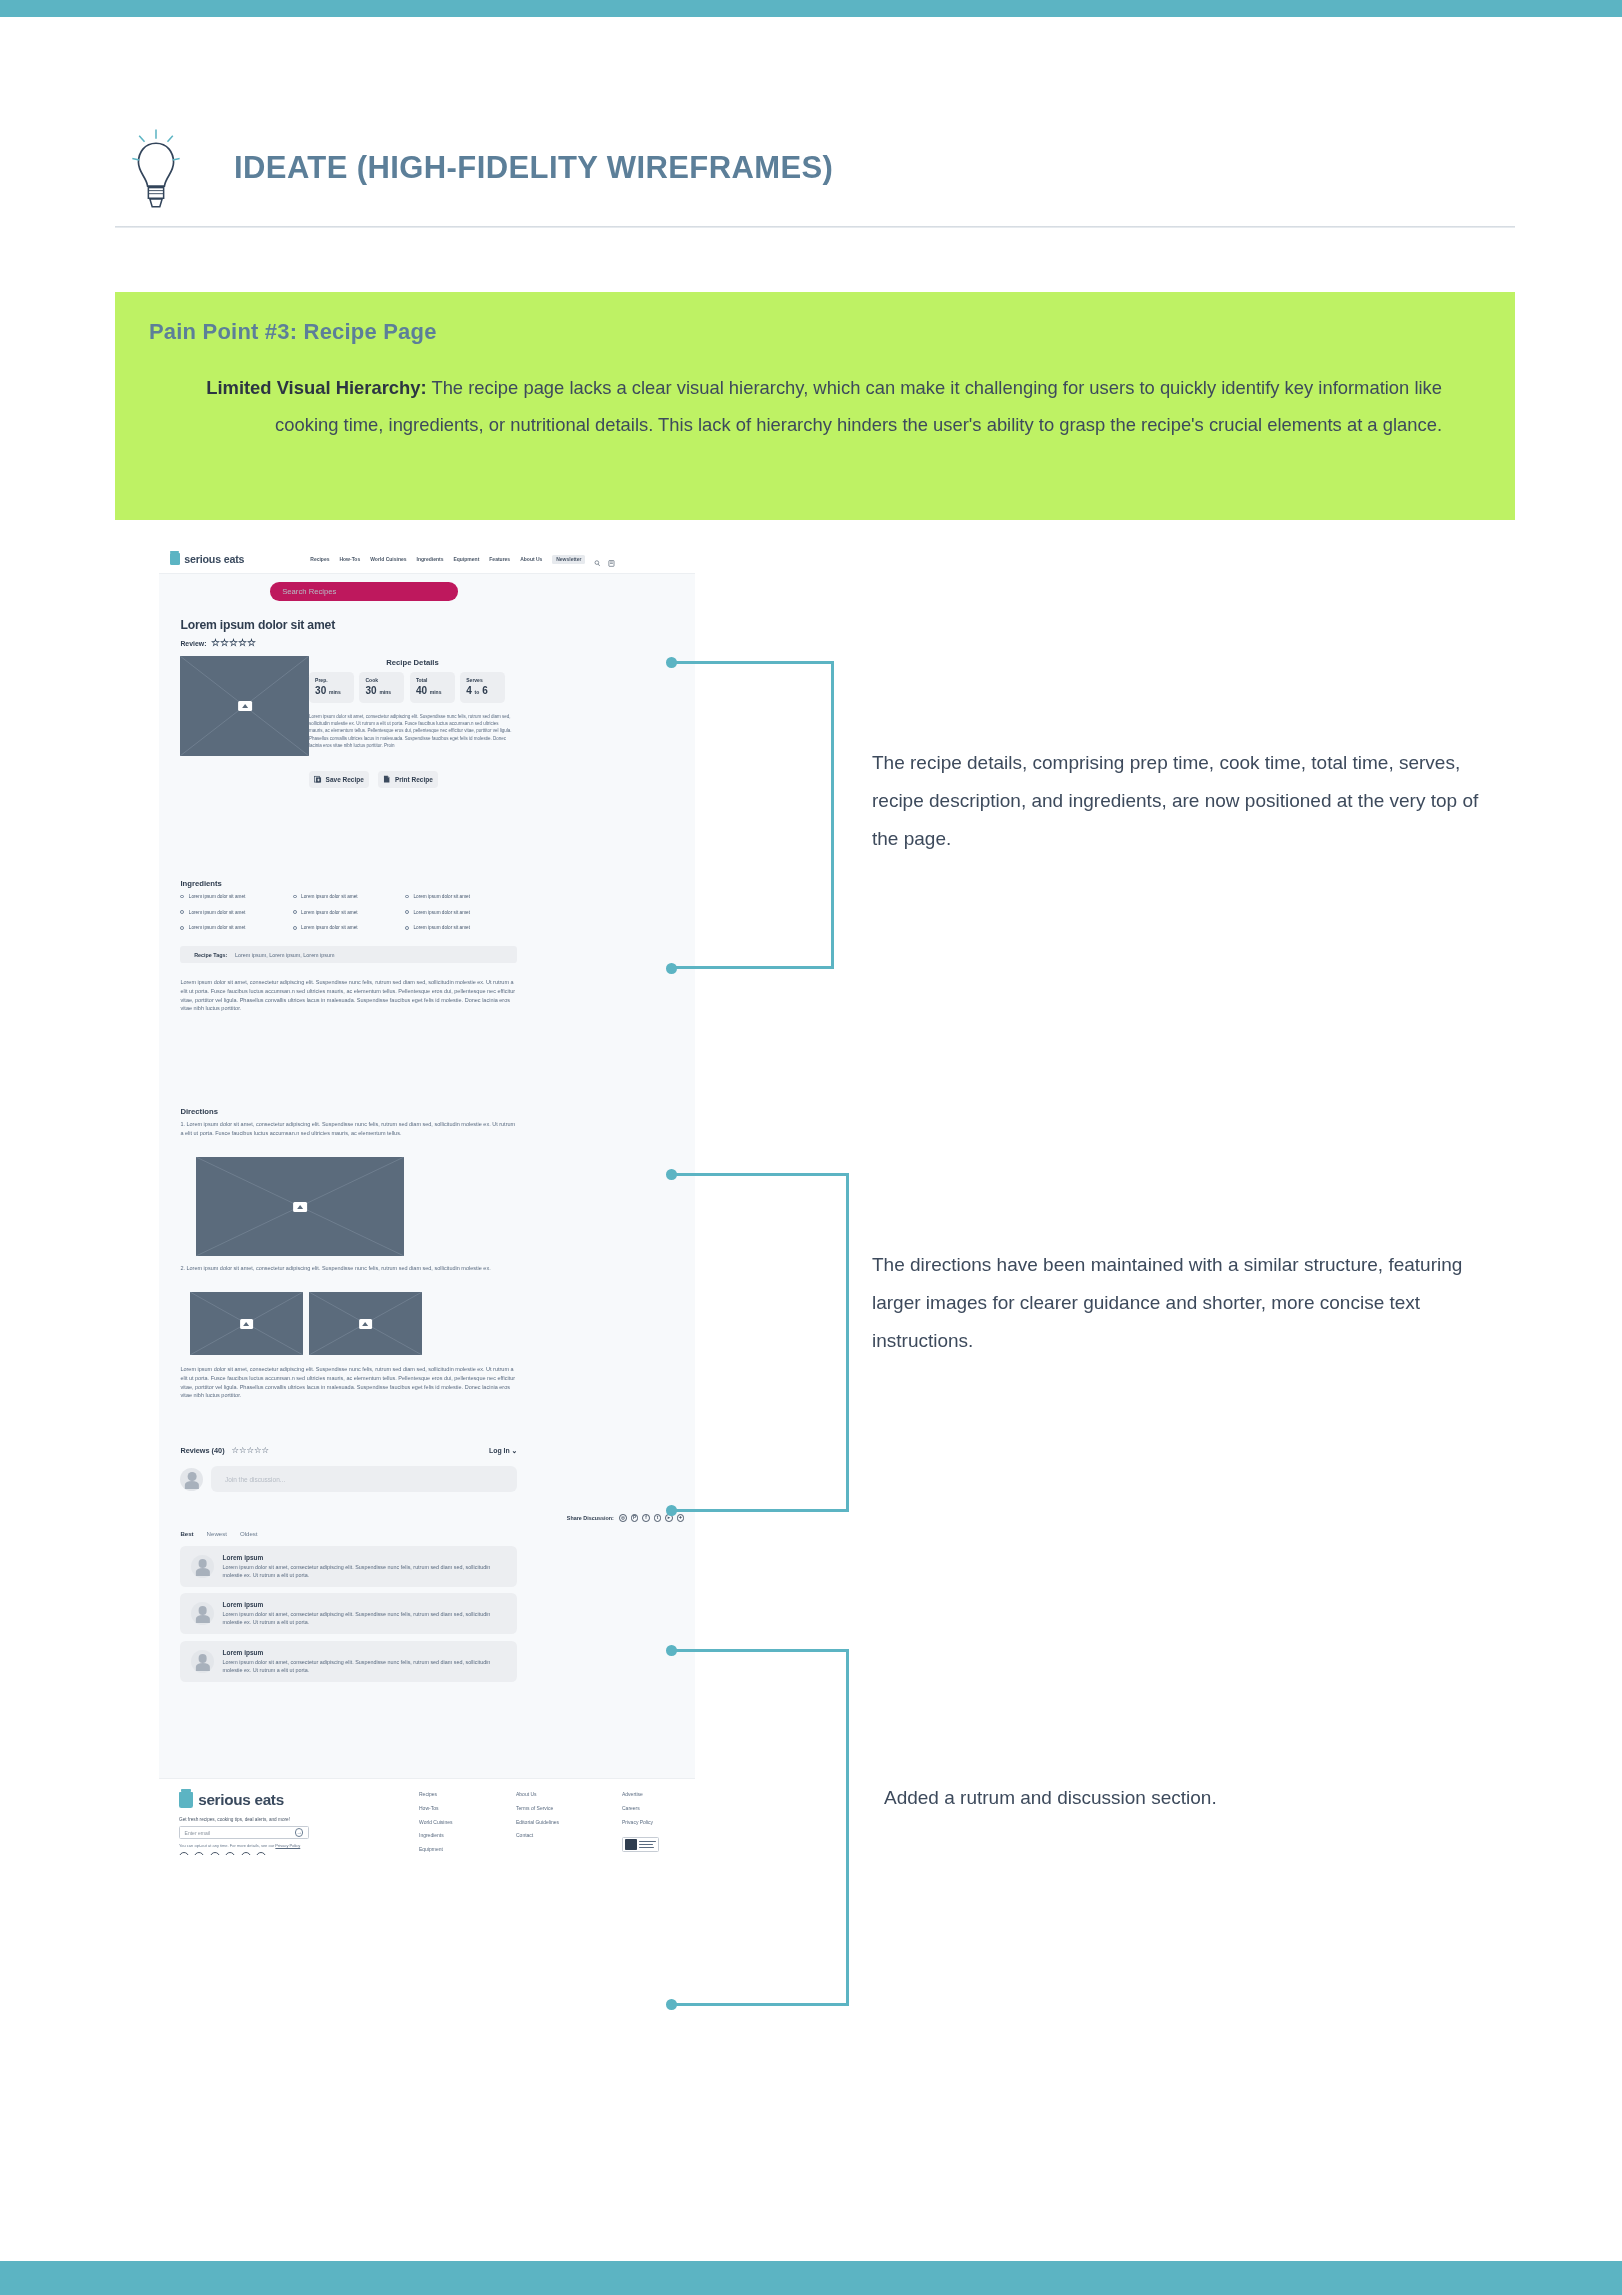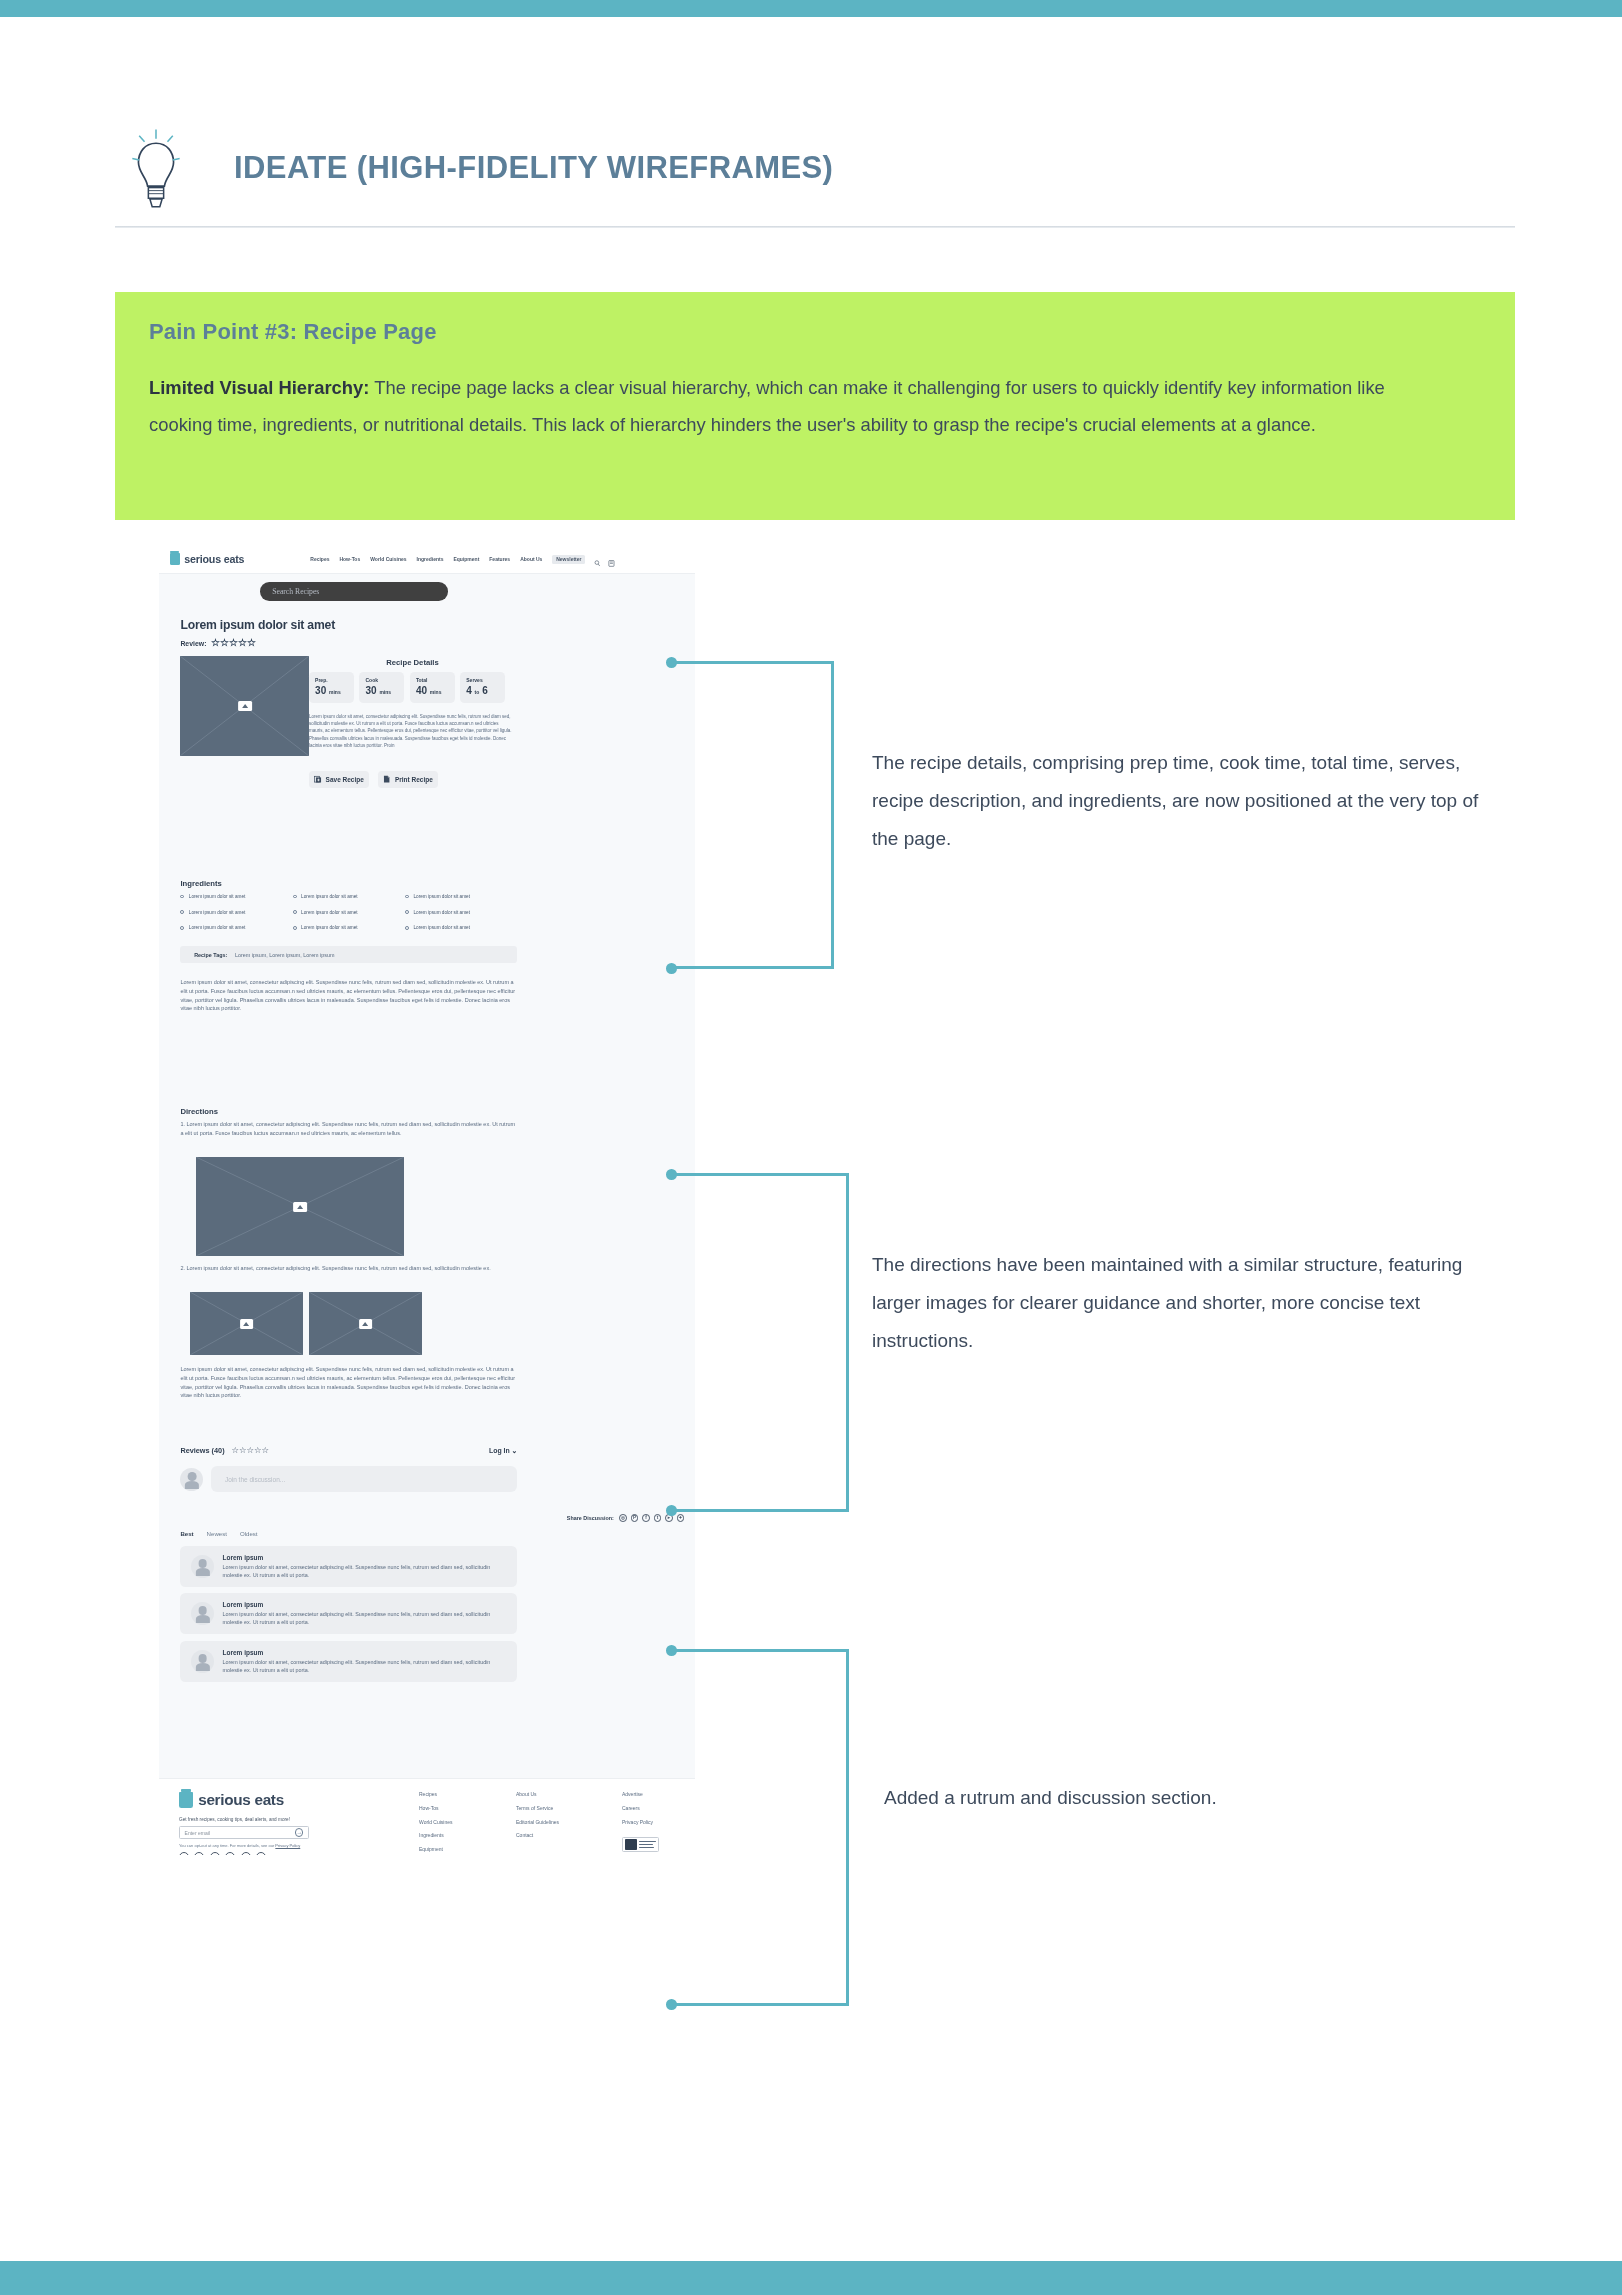--- a/index.html
+++ b/index.html
@@ -42,21 +42,21 @@
     position: absolute; left: 115px; top: 292px; width: 1400px; height: 228px;
     background: #bef264;
   }
   .pain-title {
     position: absolute; left: 34px; top: 27px;
     font-size: 22px; font-weight: 700; color: #5C7F99;
     letter-spacing: 0.2px;
   }
   .pain-body {
     position: absolute; left: 34px; top: 77px; width: 1293px;
-    font-size: 18.4px; line-height: 37px; color: #3d4a5c;
+    font-size: 18.4px; line-height: 37px; color: #3d4a5c; text-align: right;
   }
   .pain-body b { font-weight: 700; color: #2c3542; }
 
   
   .wire {
     position: absolute; left: 159px; top: 545px;
     width: 536px; height: 1310px;
     background: #f7f9fb;
     overflow: hidden;
   }
@@ -88,24 +88,24 @@
   }
   .w-nav-icons { display: flex; align-items: center; gap: 6.9px; margin-left: 9.2px; }
   .w-ico { width: 6.9px; height: 6.9px; color: #4a5768; }
 
   
   .w-searchband {
     position: absolute; left: 0; top: 29px; width: 536px; height: 35px;
     background: #f7f9fb;
   }
   .w-search {
-    position: absolute; left: 101px; top: 8.4px; width: 188px; height: 18.4px;
-    background: #404040; border-radius: 9.2px;
+    position: absolute; left: 111px; top: 8.4px; width: 188px; height: 18.4px;
+    background: #be185d; border-radius: 9.2px;
     display: flex; align-items: center; padding-left: 12.2px;
-    font-size: 7.7px; color: #b6bcc5; font-family: Liberation Serif, serif;
+    font-size: 7.7px; color: #b6bcc5;
   }
 
   
   .w-title {
     position: absolute; left: 21.4px; top: 73px;
     font-size: 12.2px; font-weight: 700; color: #2f3d4f; letter-spacing: -0.2px;
   }
   .w-review {
     position: absolute; left: 21.4px; top: 93px;
     display: flex; align-items: center; gap: 4.6px;

